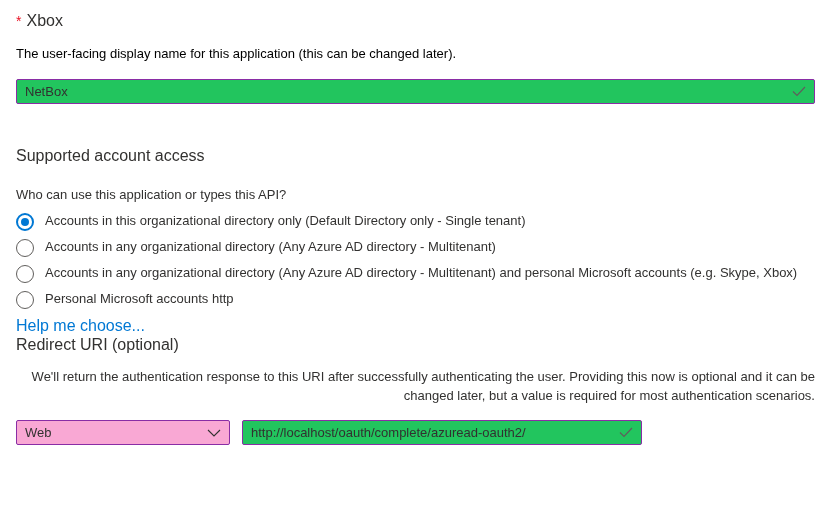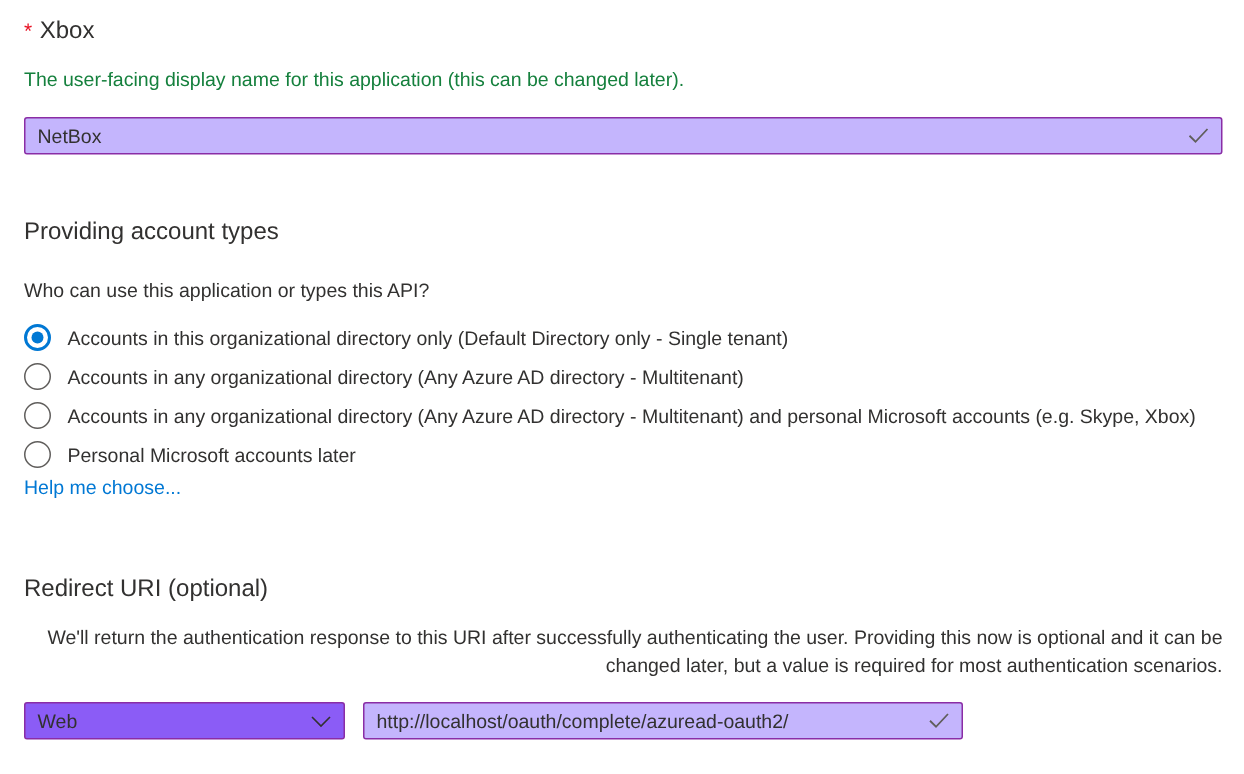--- a/index.html
+++ b/index.html
@@ -19,83 +19,83 @@
     line-height: 19px;
     margin: 0;
     color: #323130;
   }
   .required-marker { color: #e81123; margin-right: 5px; font-size: 14px; }
 
   .desc {
     font-size: 13px;
     line-height: 17px;
     margin: 14px 0 0 0;
-    color: #15803d;
+    color: #000000;
   }
 
   .input-wrap { position: relative; height: 25px; }
   .input-wrap.full { width: 799px; margin-top: 17px; }
   .text-input {
     width: 100%; height: 100%;
     border: 1px solid #8A2DA5;
     border-radius: 2px;
     padding: 0 30px 0 8px;
     font-family: "Liberation Sans", sans-serif;
     font-size: 13px;
     color: #323130;
-    background: #c4b5fd;
+    background: #22c55e;
     outline: none;
   }
   .check-icon { position: absolute; right: 9px; top: 7px; pointer-events: none; }
 
   .section-2 { margin-top: 42px; }
   .question { font-size: 13px; line-height: 17px; margin: 21px 0 0 0; }
 
   .radio-group { margin-top: 10px; }
   .radio-row {
-    display: flex; align-items: center;
+    display: flex; 
     height: 26px; font-size: 13px;
     cursor: default;
   }
   .radio {
     width: 18px; height: 18px;
     border: 1px solid #605e5c;
     border-radius: 50%;
     background: #fff;
     display: flex; align-items: center; justify-content: center;
     flex: none;
     margin-right: 11px;
   }
   .radio-dot { display: none; width: 8px; height: 8px; border-radius: 50%; background: #0078d4; }
   .radio-row.selected .radio { border: 2px solid #0078d4; }
   .radio-row.selected .radio-dot { display: block; }
 
   .help-link {
     display: inline-block;
-    font-size: 13px;
+    font-size: 16px;
     color: #0078d4;
     text-decoration: none;
     cursor: pointer;
   }
 
-  .section-3 { margin-top: 49px; }
+  .section-3 { }
   .redirect-desc {
     font-size: 13px; line-height: 19px;
     margin: 13px 0 0 0;
     max-width: 803px;
     text-align: right;
   }
 
   .uri-row { display: flex; gap: 12px; margin-top: 15px; }
   .select-wrap { position: relative; width: 214px; height: 25px; }
   .select-box {
     width: 100%; height: 100%;
     border: 1px solid #8A2DA5;
     border-radius: 2px;
-    background: #8b5cf6;
+    background: #f9a8d4;
     display: flex; align-items: center;
     padding: 0 28px 0 8px;
     font-size: 13px; color: #323130;
     cursor: pointer;
   }
   .chevron-icon { position: absolute; right: 9px; top: 9px; pointer-events: none; }
   .uri-input-wrap { position: relative; width: 400px; height: 25px; }
 </style>
 </head>
 <body>
@@ -107,41 +107,41 @@
     <p class="desc">The user-facing display name for this application (this can be changed later).</p>
     <div class="input-wrap full">
       <input type="text" class="text-input" value="NetBox" style="">
       <svg class="check-icon" width="14" height="11" viewBox="0 0 14 11">
         <path d="M1 5.5 L5 9.5 L13 1" fill="none" stroke="#605e5c" stroke-width="1.2"></path>
       </svg>
     </div>
   </section>
 
   <section class="section-2">
-    <h2 class="section-title">Providing account types</h2>
+    <h2 class="section-title">Supported account access</h2>
     <p class="question">Who can use this application or types this API?</p>
 
     <div class="radio-group">
       <div class="radio-row selected">
         <span class="radio">
             <span class="radio-dot"></span>
           </span>
         <span>Accounts in this organizational directory only (Default Directory only - Single tenant)</span>
       </div>
       <div class="radio-row">
         <span class="radio"></span>
         <span>Accounts in any organizational directory (Any Azure AD directory - Multitenant)</span>
       </div>
       <div class="radio-row">
         <span class="radio"></span>
         <span>Accounts in any organizational directory (Any Azure AD directory - Multitenant) and personal Microsoft accounts (e.g. Skype, Xbox)</span>
       </div>
       <div class="radio-row">
         <span class="radio"></span>
-        <span>Personal Microsoft accounts later</span>
+        <span>Personal Microsoft accounts http</span>
       </div>
     </div>
 
     <a class="help-link">Help me choose...</a>
   </section>
 
   <section class="section-3">
     <h2 class="section-title">Redirect URI (optional)</h2>
     <p class="redirect-desc">We'll return the authentication response to this URI after successfully authenticating the user. Providing this now is optional and it can be changed later, but a value is required for most authentication scenarios.</p>
 

